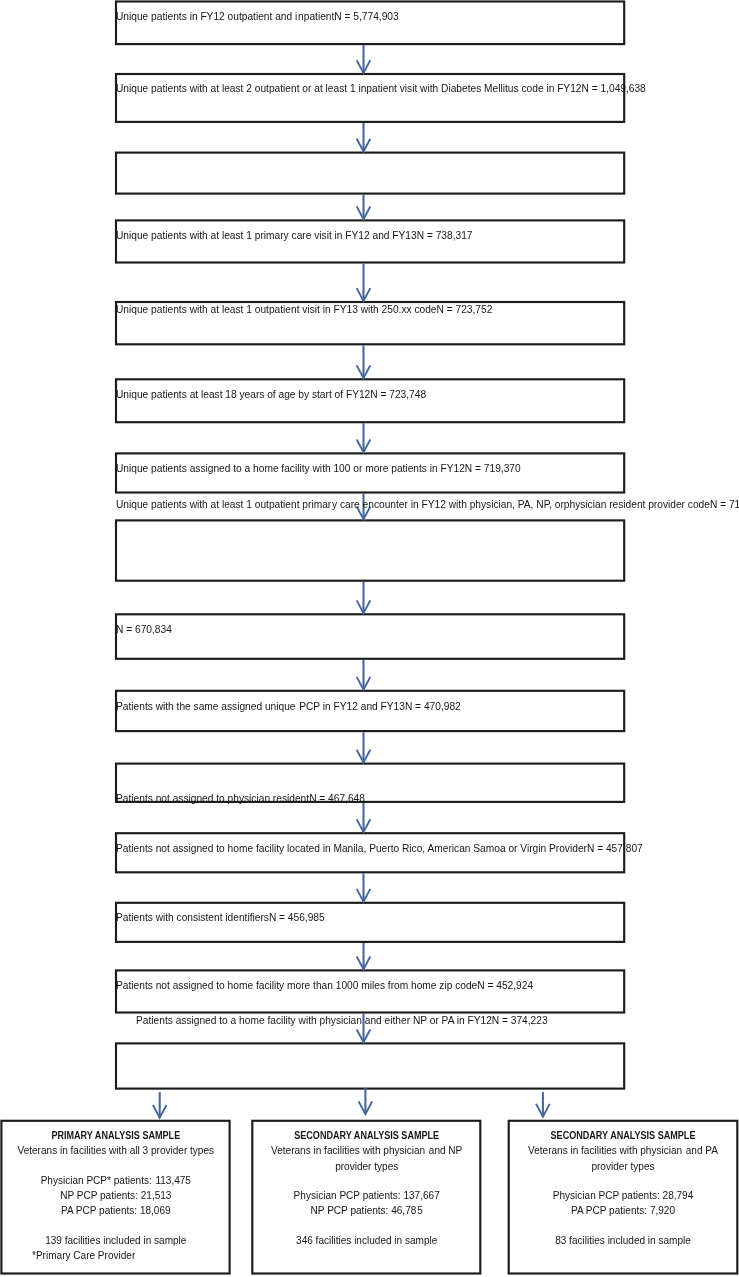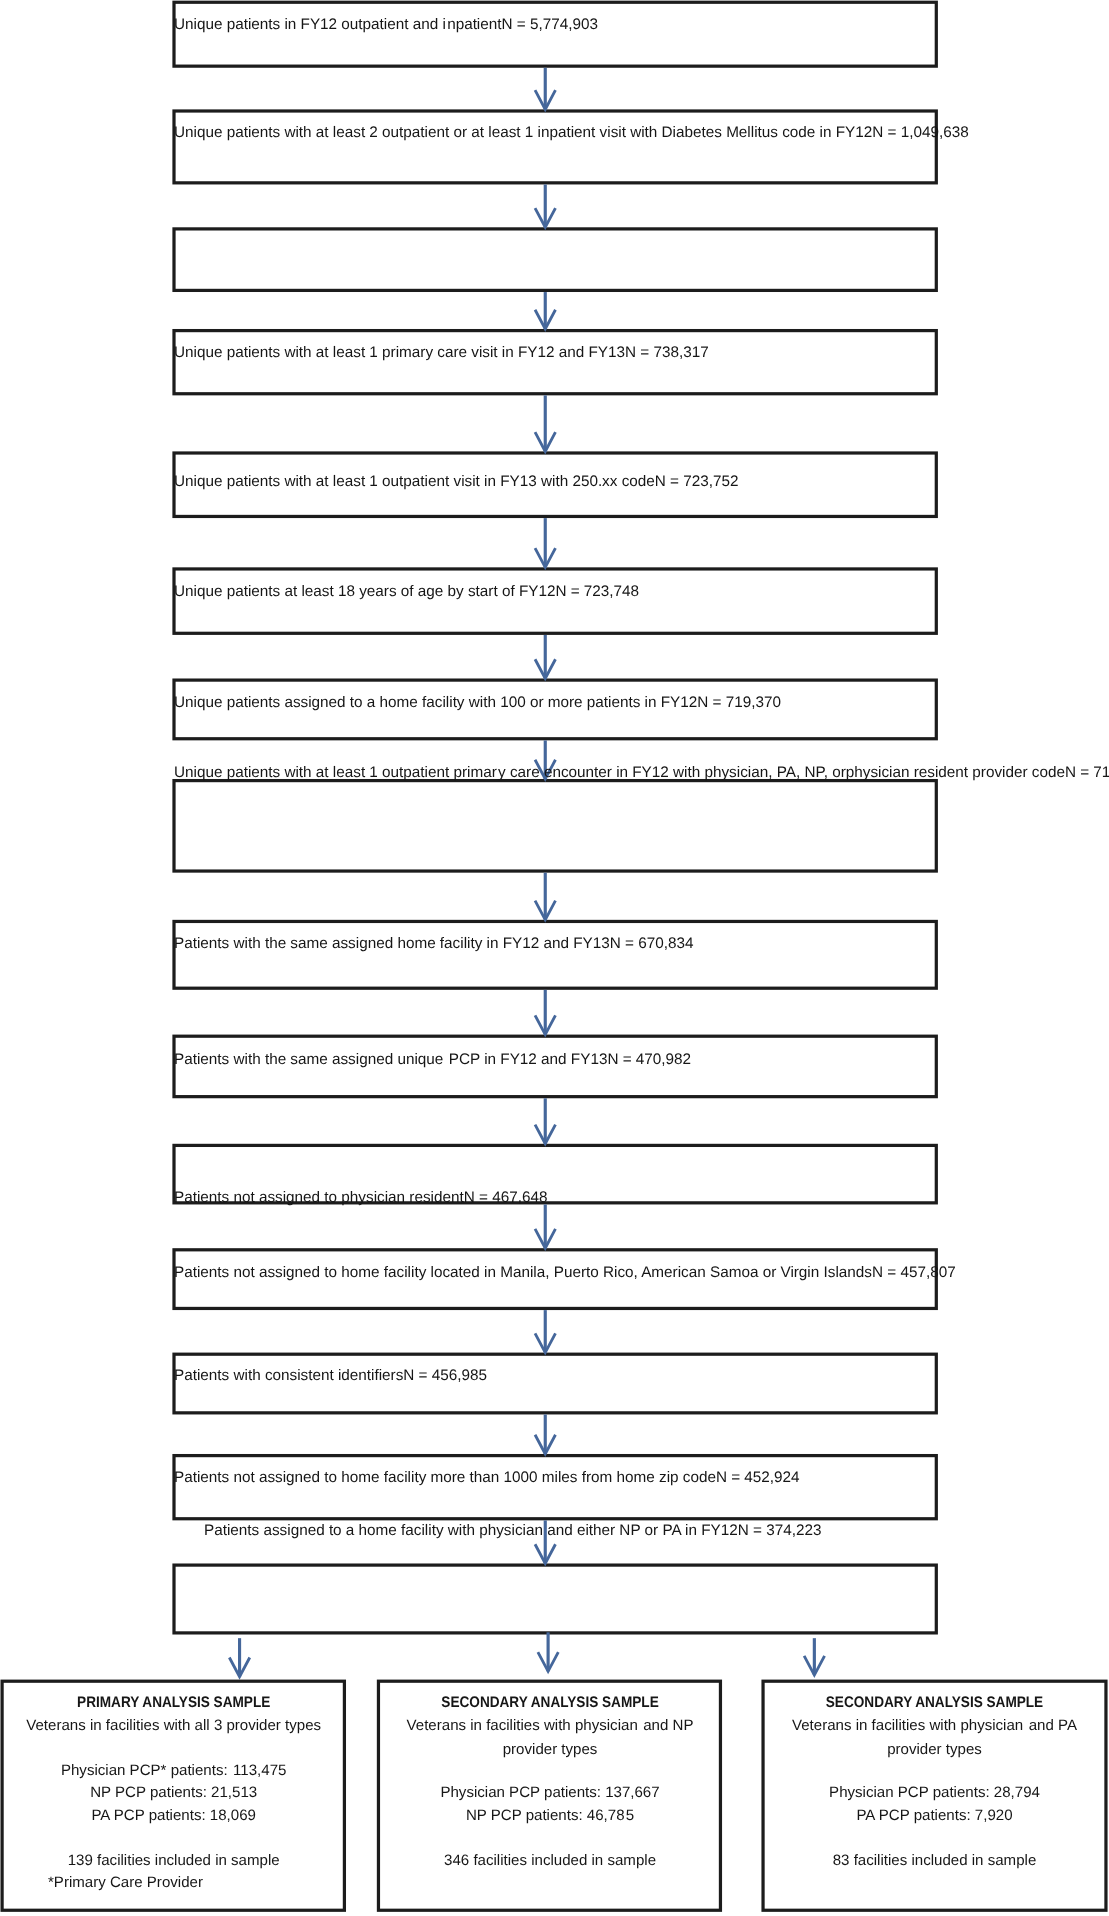--- a/index.html
+++ b/index.html
@@ -88,51 +88,50 @@
       <div class="fline">N = 5,774,903</div>
     </div>
     <div class="fbox" style="top: 73.3px; height: 49.3px;">
       <div class="fline">Unique patients with at least 2 outpatient or at least 1 inpatient visit with Diabetes Mellitus code in FY12</div>
       <div class="fline">N = 1,049,638</div>
     </div>
     <div class="fbox" style="top: 219.7px; height: 34px;">
       <div class="fline">Unique patients with at least 1 primary care visit in FY12 and FY13</div>
       <div class="fline">N = 738,317</div>
     </div>
-    <div class="fbox" style="top: 306px; height: 43.7px;">
+    <div class="fbox" style="top: 294px; height: 43.7px;">
       <div class="fline">Unique patients with at least 1 outpatient visit in FY13 with 250.xx code</div>
       <div class="fline">N = 723,752</div>
     </div>
     <div class="fbox" style="top: 378.6px; height: 44.3px;">
       <div class="fline">Unique patients at least 18 years of age by start of FY12</div>
       <div class="fline">N = 723,748</div>
     </div>
     <div class="fbox" style="top: 452.7px; height: 40.5px;">
       <div class="fline">Unique patients assigned to a home facility with 100 or more patients in FY12</div>
       <div class="fline">N = 719,370</div>
     </div>
-    <div class="fbox" style="top: 500px; height: 57px;">
+    <div class="fbox" style="top: 489px; height: 57px;">
       <div class="fline">Unique patients with at least 1 outpatient primar y care encounter in FY12 with physician, PA, NP, or</div>
       <div class="fline">physician resident provider code</div>
       <div class="fline">N = 710,267</div>
     </div>
     <div class="fbox" style="top: 613.6px; height: 45.9px;">
-      <div class="fline">Patients with the same assigned home facility in FY12 and FY13</div>
       <div class="fline">N = 670,834</div>
     </div>
     <div class="fbox" style="top: 691px; height: 56px;">
       <div class="fline">Patients with the same assigned unique  PCP in FY12 and FY13</div>
       <div class="fline">N = 470,982</div>
     </div>
     <div class="fbox" style="top: 762.9px; height: 39.7px; margin-top: 20px;">
       <div class="fline">Patients not assigned to physician resident</div>
       <div class="fline">N = 467,648</div>
     </div>
     <div class="fbox" style="top: 832.5px; height: 40.5px;">
-      <div class="fline">Patients not assigned to home facility located in Manila, Puerto Rico, American Samoa or Virgin Islands</div>
+      <div class="fline">Patients not assigned to home facility located in Manila, Puerto Rico, American Samoa or Virgin Provider</div>
       <div class="fline">N = 457,807</div>
     </div>
     <div class="fbox" style="top: 902.1px; height: 40.5px;">
       <div class="fline">Patients with consistent identifiers</div>
       <div class="fline">N = 456,985</div>
     </div>
     <div class="fbox" style="top: 969.7px; height: 41px;">
       <div class="fline">Patients not assigned to home facility more than 1000 miles from home zip code</div>
       <div class="fline">N = 452,924</div>
     </div>

